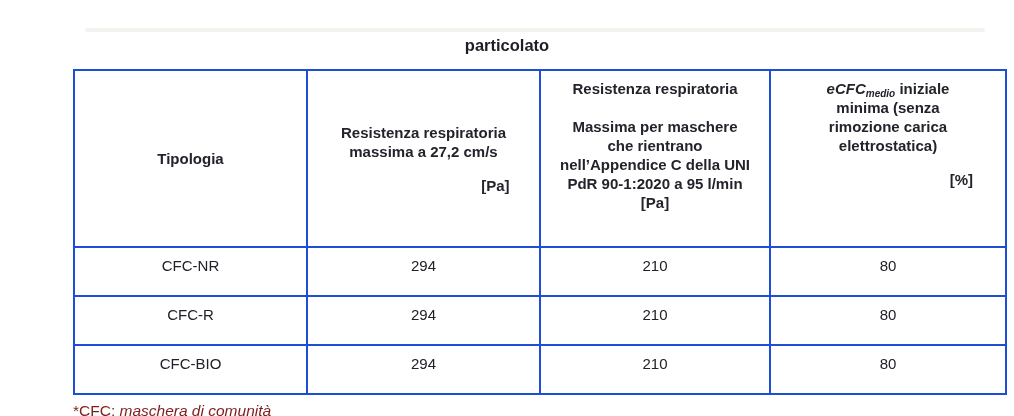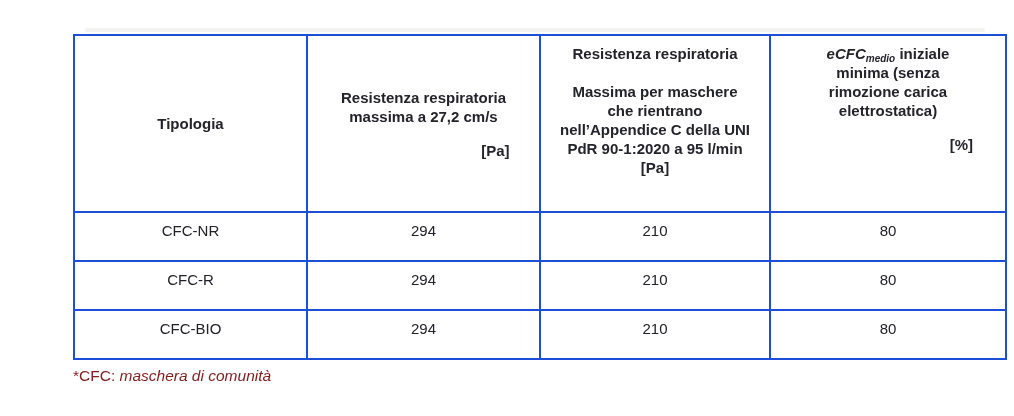--- a/index.html
+++ b/index.html
@@ -82,20 +82,21 @@
     background: #f2f2ee;
     border-radius: 2px;
   }
 </style>
 </head>
 <body>
 
 <div class="scan-ghost"></div>
 
 <div class="caption">
+  <div>particolato</div>
 </div>
 
 <table class="prospetto">
   <tbody>
     <tr>
       <td class="hdr hdr-c1">
         <span>Tipologia</span>
       </td>
       <td class="hdr hdr-c2">
         <div class="hdr-inner-c2">

